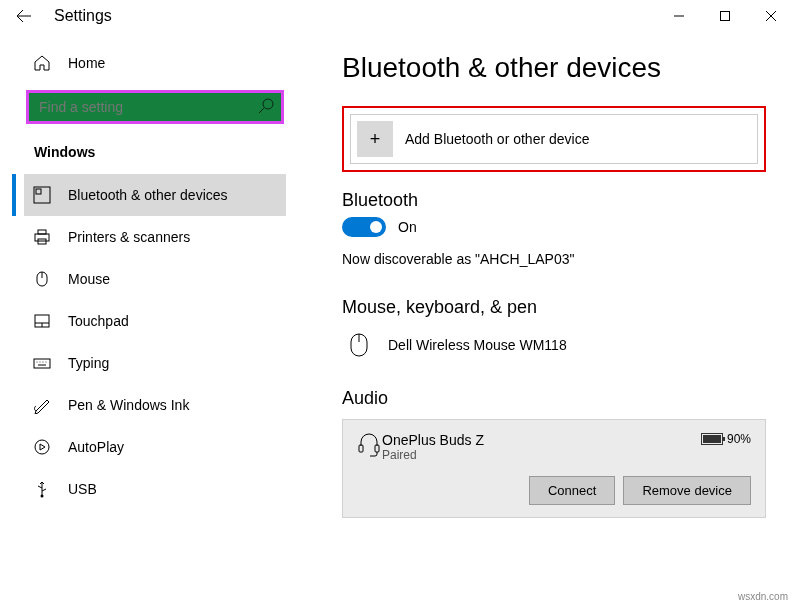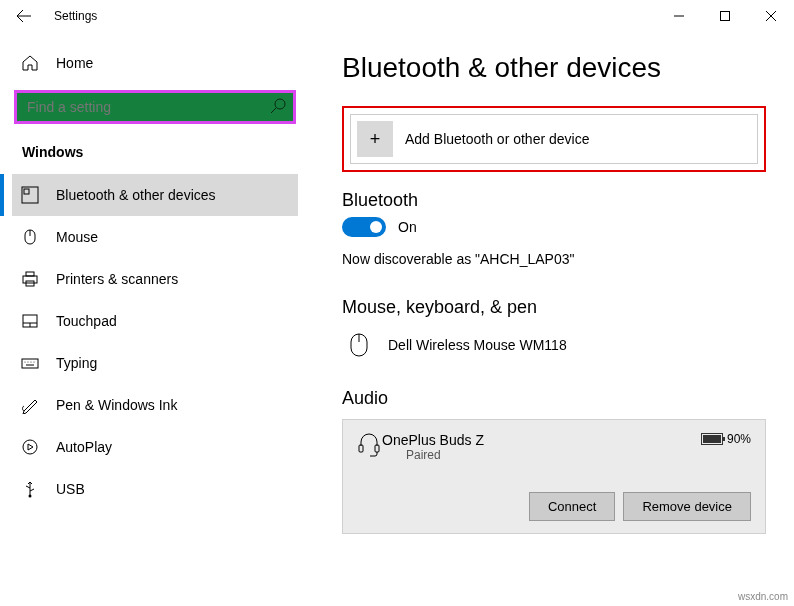--- a/index.html
+++ b/index.html
@@ -1,27 +1,27 @@
 <!DOCTYPE html>
 <html><head>
 <meta charset="utf-8">
 <style>
   * { box-sizing: border-box; margin: 0; padding: 0; font-family: "Segoe UI", Arial, sans-serif; }
   body { width: 794px; height: 606px; background: #fff; overflow: hidden; position: relative; }
   
   .titlebar { height: 32px; display: flex; align-items: center; padding-left: 8px; }
   .back-btn { width: 32px; height: 32px; display:flex; align-items:center; justify-content:center; font-size:16px; }
-  .app-title { font-size: 12px; margin-left: 14px; }
+  .app-title { font-size: 16px; margin-left: 14px; }
   .win-controls { margin-left: auto; display: flex; }
   .win-btn { width: 46px; height: 32px; display:flex; align-items:center; justify-content:center; }
   
   .container { display: flex; height: 574px; }
   
   .sidebar { width: 310px; padding: 12px 0 0 0; border-right: 0; }
-  .sidebar-inner { padding: 0 12px; }
+  .sidebar-inner { padding: 0 24px; }
   
   .home-row { display:flex; align-items:center; padding: 10px 8px; font-size: 14px; gap: 16px; cursor:pointer; }
   
   .search-wrap { margin: 8px 2px 12px 2px; position: relative; }
   .search-input { width: 100%; height: 34px; border: 3px solid #d946ef; padding: 0 32px 0 10px; font-size: 14px; background:#15803d; }
   .search-icon { position:absolute; right:10px; top:8px; opacity:.7; transform: scaleX(-1); }
   
   .section-header { font-size: 14px; font-weight: 600; padding: 8px 10px 14px 10px; }
   
   .nav-item { display:flex; align-items:center; padding: 12px 8px; font-size:14px; gap:16px; cursor:pointer; position:relative; }
@@ -47,27 +47,27 @@
   .discover-text { font-size:14px; margin-bottom:30px; }
   
   .group-title { font-size:18px; font-weight:400; margin-bottom:10px; }
   
   .device-row { display:flex; align-items:center; gap:18px; padding:4px 4px 30px 6px; font-size:14px; }
   
   .audio-card { background:#ebebeb; border:1px solid #d0d0d0; padding:12px 14px 12px 14px; }
   .audio-top { display:flex; align-items:flex-start; gap:1px; }
   .audio-info { flex:1; }
   .audio-name { font-size:14px; }
-  .audio-status { font-size:12px; color:#555;margin-left:24px; }
+  .audio-status { font-size:12px; color:#555; }
   .batt { display:flex; align-items:center; gap:4px; font-size:12px; }
   .batt-icon { width:22px; height:12px; border:1px solid #333; position:relative; }
   .batt-icon::after { content:""; position:absolute; right:-3px; top:3px; width:2px; height:4px; background:#333; }
   .batt-fill { position:absolute; left:1px; top:1px; bottom:1px; width:90%; background:#333; }
   
-  .audio-buttons { display:flex; gap:8px; justify-content:flex-end; margin-top:30px; }
+  .audio-buttons { display:flex; gap:8px; justify-content:flex-end; margin-top:14px; }
   .btn { background:#ccc; border:1px solid #999; padding:6px 18px; font-size:13px; cursor:pointer; }
   
   .watermark { position:absolute; right:6px; bottom:4px; font-size:10px; color:#888; }
   
   svg { display:block; }
 </style>
 </head>
 <body>
 
 <div class="titlebar">
@@ -125,35 +125,35 @@
           <svg width="18" height="18" viewBox="0 0 18 18">
               <rect x="1" y="1" width="16" height="16" stroke="#000" fill="none"></rect>
               <rect x="3" y="3" width="5" height="5" stroke="#000" fill="none"></rect>
             </svg>
         </span>
         <span>Bluetooth &amp; other devices</span>
       </div>
       <div class="nav-item">
         <span class="nav-icon">
           <svg width="18" height="18" viewBox="0 0 18 18">
-              <rect x="4" y="2" width="10" height="14" rx="5" stroke="#000" fill="none"></rect>
-              <line x1="9" y1="2" x2="9" y2="8" stroke="#000"></line>
-            </svg>
-        </span>
-        <span>Mouse</span>
-      </div>
-      <div class="nav-item">
-        <span class="nav-icon">
-          <svg width="18" height="18" viewBox="0 0 18 18">
               <rect x="2" y="6" width="14" height="7" stroke="#000" fill="none"></rect>
               <rect x="5" y="2" width="8" height="4" stroke="#000" fill="none"></rect>
               <rect x="5" y="11" width="8" height="5" stroke="#000" fill="none"></rect>
             </svg>
         </span>
         <span>Printers &amp; scanners</span>
+      </div>
+      <div class="nav-item">
+        <span class="nav-icon">
+          <svg width="18" height="18" viewBox="0 0 18 18">
+              <rect x="4" y="2" width="10" height="14" rx="5" stroke="#000" fill="none"></rect>
+              <line x1="9" y1="2" x2="9" y2="8" stroke="#000"></line>
+            </svg>
+        </span>
+        <span>Mouse</span>
       </div>
       <div class="nav-item">
         <span class="nav-icon">
           <svg width="18" height="18" viewBox="0 0 18 18">
               <rect x="2" y="3" width="14" height="12" stroke="#000" fill="none"></rect>
               <line x1="2" y1="11" x2="16" y2="11" stroke="#000"></line>
               <line x1="9" y1="11" x2="9" y2="15" stroke="#000"></line>
             </svg>
         </span>
         <span>Touchpad</span>

